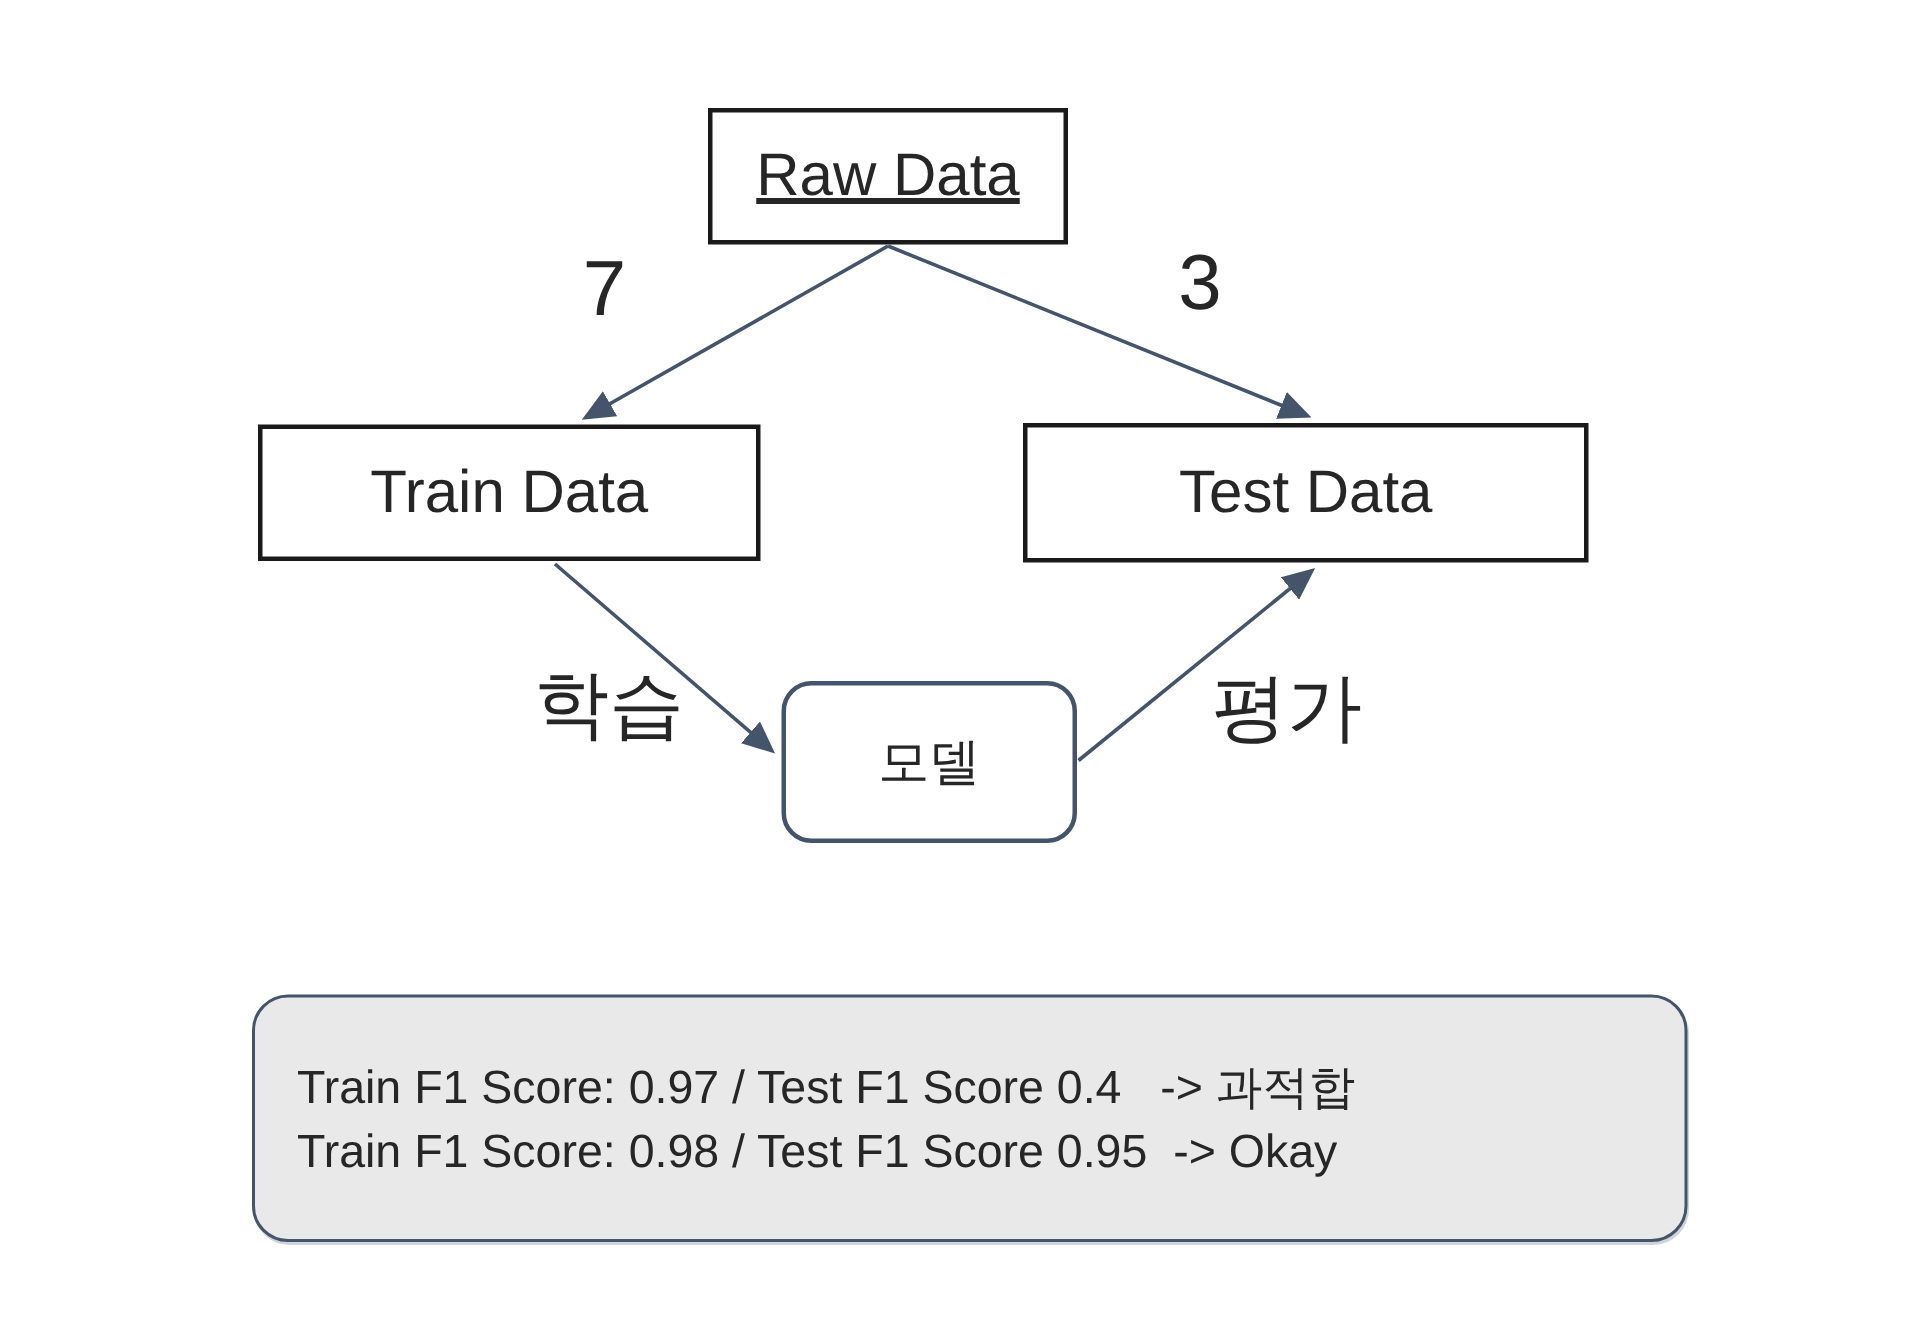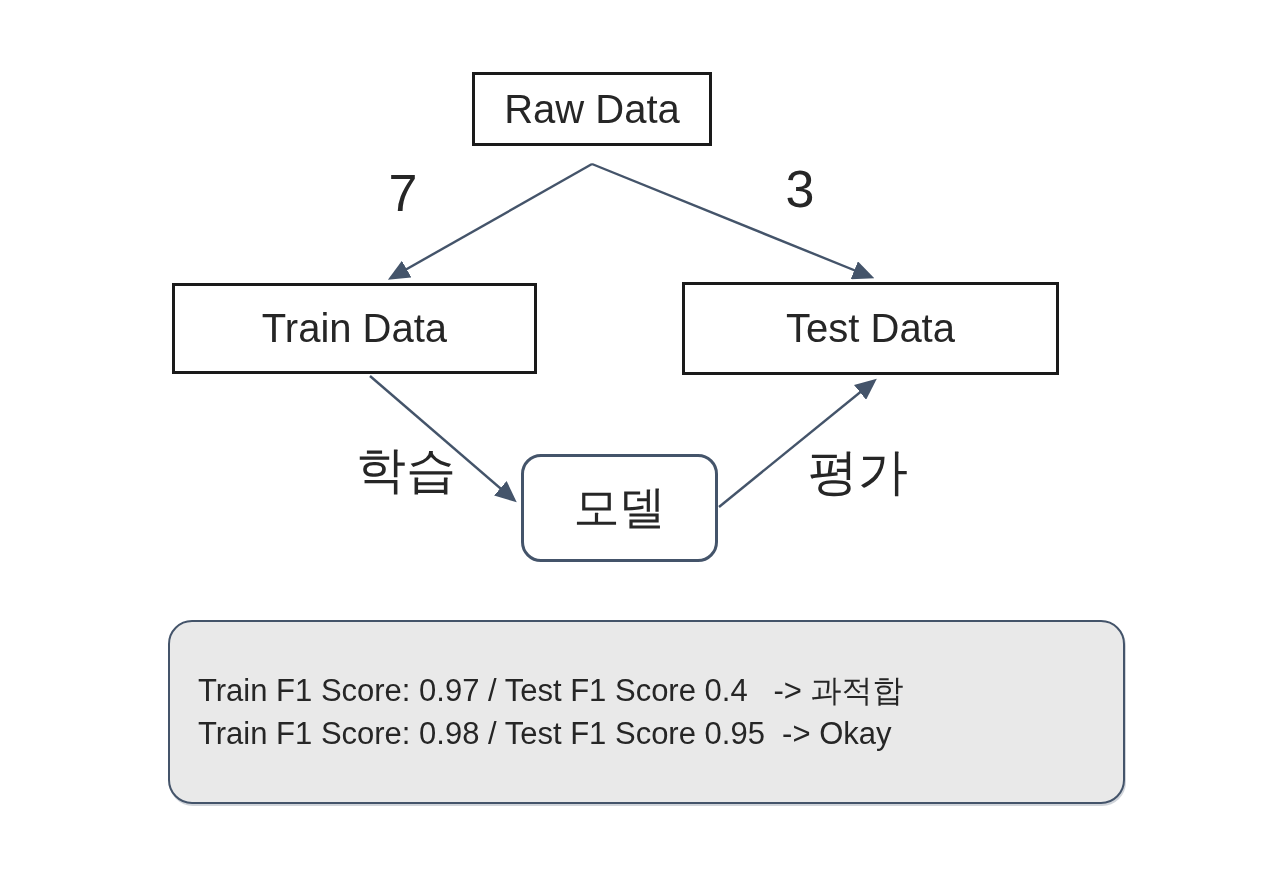--- a/index.html
+++ b/index.html
@@ -27,43 +27,43 @@
   }
   .box{
     position:absolute;
     background:#ffffff;
     border:3px solid var(--box-border);
     display:flex;align-items:center;justify-content:center;
     font-size:40px;
     box-sizing:border-box;
     white-space:nowrap;
   }
-  .box.raw{left:472px;top:72px;width:240px;height:74px;}
-  .box.train{left:172px;top:283px;width:365px;height:91px;}
+  .box.raw{left:472px;top:72px;width:240px;height:91px;text-decoration:underline;}
+  .box.train{left:172px;top:283px;width:335px;height:91px;}
   .box.test{left:682px;top:282px;width:377px;height:93px;}
   .box.model{
     left:521px;top:454px;width:197px;height:108px;
     border:3px solid var(--connector);
     border-radius:20px;
-    font-size:46px;
+    font-size:34px;
   }
   .edge-label{
     position:absolute;
     transform:translate(-50%,-50%);
     white-space:nowrap;
   }
   .edge-label.num{font-size:52px;}
   .edge-label.kor{font-size:50px;}
   .lbl-7{left:403px;top:193px;}
   .lbl-3{left:800px;top:189px;}
   .lbl-haksup{left:406px;top:470px;}
   .lbl-pyeongga{left:858px;top:472px;}
   .result{
     position:absolute;
-    left:168px;top:620px;width:957px;height:184px;
+    left:168px;top:663px;width:957px;height:165px;
     background:var(--result-fill);
     border:2.5px solid var(--connector);
     border-radius:24px;
     box-sizing:border-box;
     display:flex;flex-direction:column;justify-content:center;
     padding-left:28px;
     box-shadow:1px 2px 0 rgba(68,84,106,0.25);
   }
   .result-line{
     font-size:31px;

